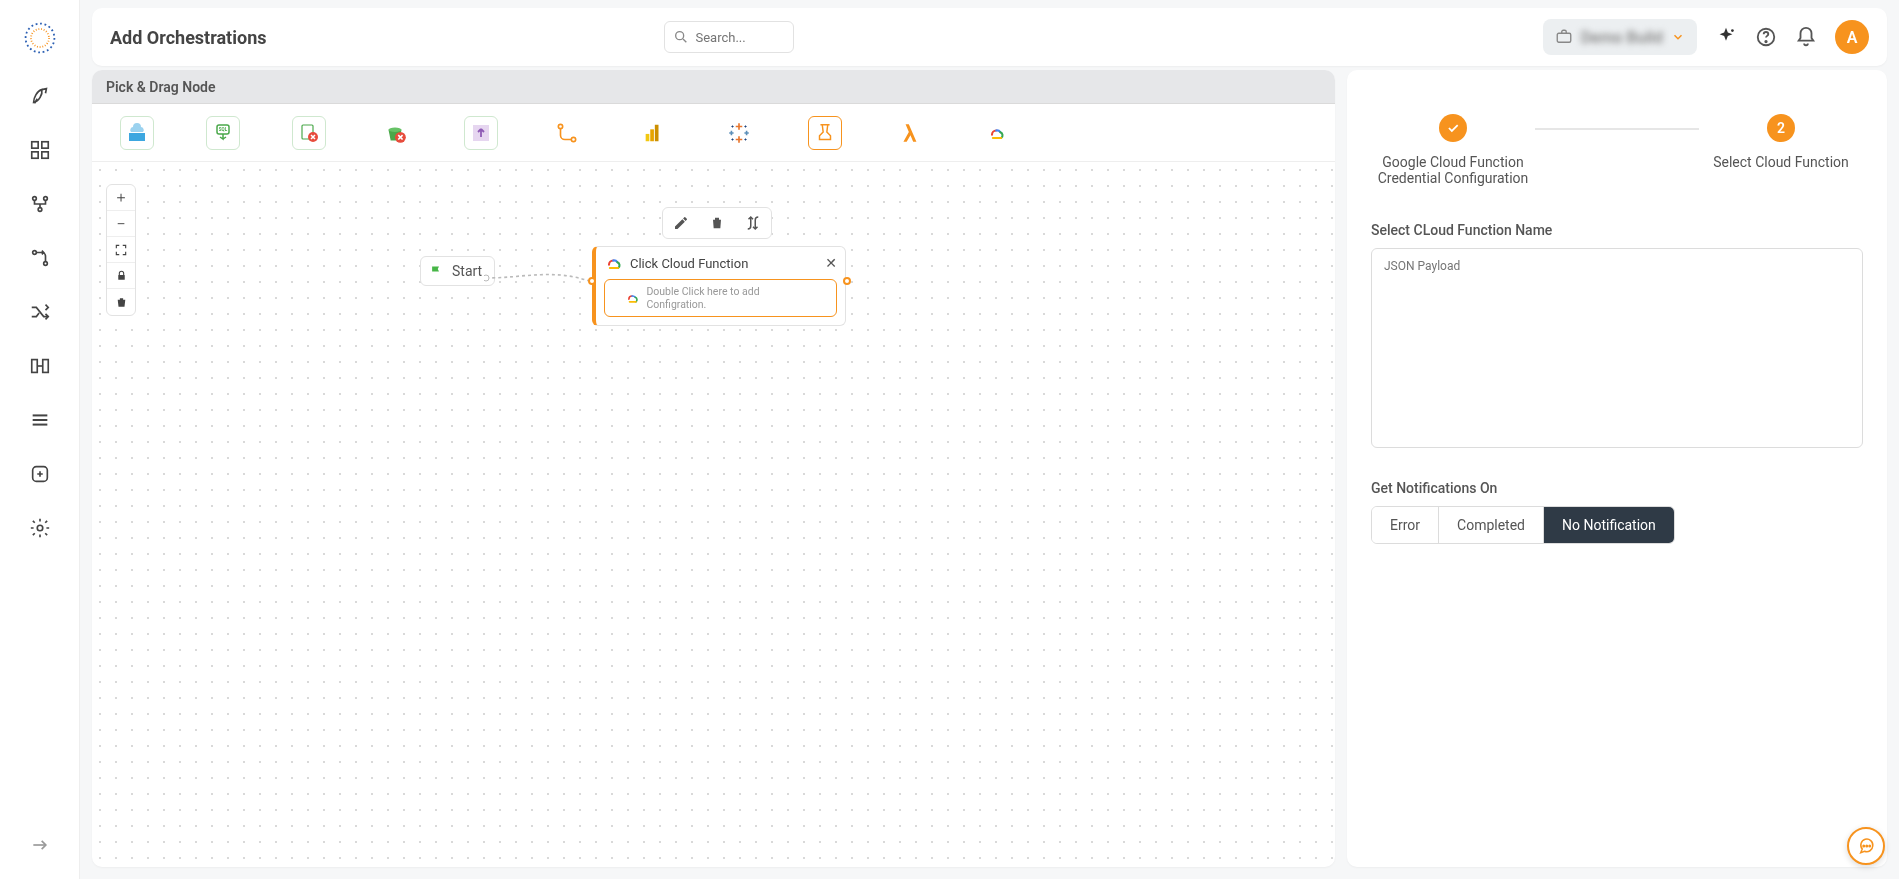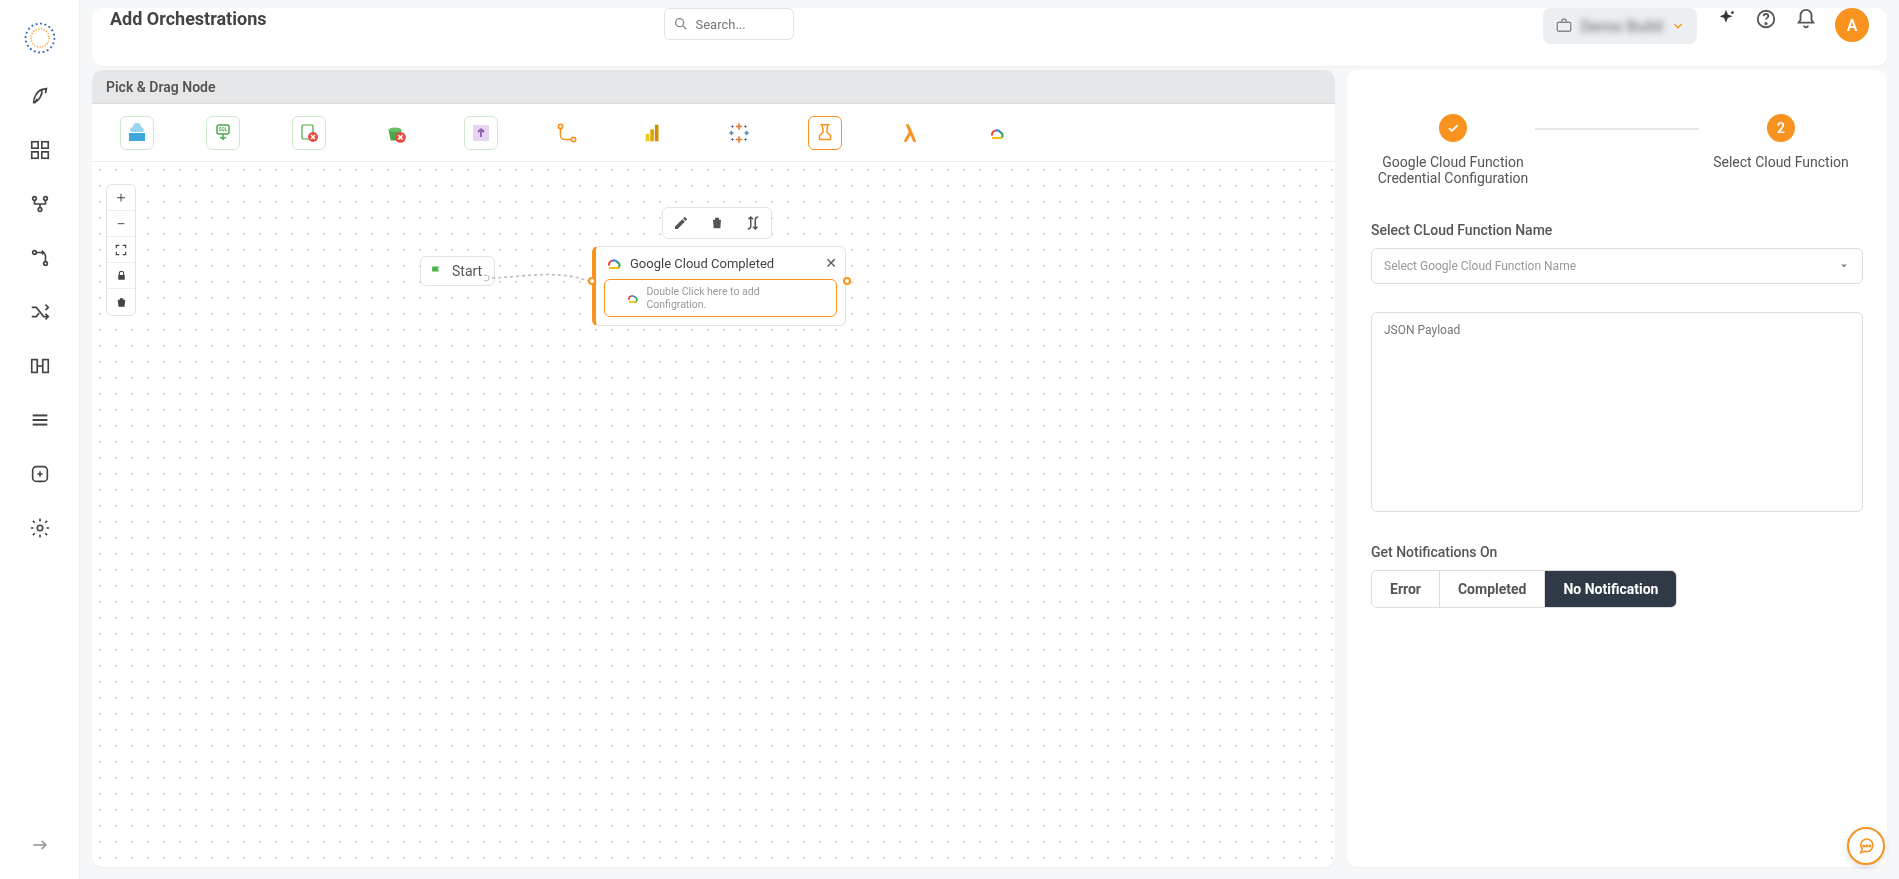--- a/index.html
+++ b/index.html
@@ -10,21 +10,21 @@
 .sidebar { width: 80px; min-width: 80px; background: #fff; border-right: 1px solid #eee; display: flex; flex-direction: column; align-items: center; padding-top: 20px; }
 .sidebar .logo { width: 36px; height: 36px; margin-bottom: 28px; }
 .sidebar .nav { display: flex; flex-direction: column; gap: 30px; }
 .sidebar .nav .navitem { width: 24px; height: 24px; display: flex; align-items: center; justify-content: center; color: #444; cursor: pointer; }
 .sidebar .collapse { margin-top: auto; margin-bottom: 24px; color: #999; }
 
 
 .main { flex: 1; display: flex; flex-direction: column; background: #f6f7f8; overflow: hidden; }
 
 
-.headerbar { height: 58px; margin: 8px 12px 0 12px; background: #fff; border-radius: 10px; display: flex; padding: 0 18px; gap: 18px; box-shadow: 0 1px 2px rgba(0,0,0,.04); }
+.headerbar { height: 58px; margin: 8px 12px 0 12px; background: #fff; border-radius: 10px; display: flex; align-items: center; padding: 0 18px; gap: 18px; box-shadow: 0 1px 2px rgba(0,0,0,.04); }
 .headerbar h1 { font-size: 18px; font-weight: 700; color: #444; }
 .searchwrap { margin-left: 380px; width: 130px; height: 32px; border: 1px solid #e2e2e2; border-radius: 6px; display: flex; align-items: center; padding: 0 8px; color: #999; gap: 6px; }
 .searchwrap input { border: none; outline: none; font-size: 13px; width: 80px; background: transparent; }
 .headerbar .grow { flex: 1; }
 .project-select { height: 36px; background: #eceff1; border-radius: 8px; display: flex; align-items: center; padding: 0 12px; gap: 8px; color: #888; cursor: pointer; }
 .project-select .blurred { filter: blur(3px); font-weight: 600; }
 .hicon { width: 22px; height: 22px; color: #555; cursor: pointer; }
 .avatar { width: 34px; height: 34px; border-radius: 50%; background: #f7931e; color: #fff; display: flex; align-items: center; justify-content: center; font-weight: 600; }
 
 
@@ -72,21 +72,21 @@
 .step { flex: 1; display: flex; flex-direction: column; align-items: center; gap: 12px; }
 .stepcircle { width: 28px; height: 28px; border-radius: 50%; background: #f7931e; color: #fff; display: flex; align-items: center; justify-content: center; font-size: 14px; font-weight: 600; }
 .stepline { flex: 1; height: 2px; background: #e6e6e6; margin-top: 14px; }
 .steplabel { font-size: 14px; color: #555; text-align: center; }
 
 .fieldlabel { font-size: 14px; color: #555; font-weight: 500; margin-bottom: 10px; }
 .select { width: 100%; height: 36px; border: 1px solid #dcdcdc; border-radius: 6px; display: flex; align-items: center; padding: 0 12px; font-size: 12px; color: #999; justify-content: space-between; cursor: pointer; margin-bottom: 28px; }
 .textarea { width: 100%; height: 200px; border: 1px solid #dcdcdc; border-radius: 6px; padding: 10px 12px; font-size: 12px; color: #999; resize: none; outline: none; margin-bottom: 28px; }
 
 .btnrow { display: flex; border: 1px solid #dcdcdc; border-radius: 6px; overflow: hidden; width: max-content; }
-.btnrow .opt { padding: 10px 18px; font-size: 14px; color: #555; border-right: 1px solid #dcdcdc; cursor: pointer; background: #fff; font-weight: bold; }
+.btnrow .opt { padding: 10px 18px; font-size: 14px; color: #555; border-right: 1px solid #dcdcdc; cursor: pointer; background: #fff; }
 .btnrow .opt:last-child { border-right: none; }
 .btnrow .opt.active { background: #2f3a46; color: #fff; }
 
 
 .chatfab { position: fixed; right: 14px; bottom: 14px; width: 38px; height: 38px; border-radius: 50%; background: #fff; border: 2px solid #f7931e; color: #f7931e; display: flex; align-items: center; justify-content: center; cursor: pointer; box-shadow: 0 2px 6px rgba(0,0,0,.15); }
 
 svg { display: block; }
 .gcloud-logo { width: 20px; height: 20px; }
 </style>
 </head>
@@ -364,21 +364,21 @@
         <div class="gcfnode">
           <div class="port w"></div>
           <div class="port e"></div>
           <div class="row1">
             <svg class="gcloud-logo" viewBox="0 0 24 24">
                 <path d="M6 14a5 5 0 015-5" fill="none" stroke="#ea4335" stroke-width="2.5" stroke-linecap="round"></path>
                 <path d="M11 9a5 5 0 015 2" fill="none" stroke="#4285f4" stroke-width="2.5" stroke-linecap="round"></path>
                 <path d="M16 11a4 4 0 011 7" fill="none" stroke="#34a853" stroke-width="2.5" stroke-linecap="round"></path>
                 <path d="M7 18h10" fill="none" stroke="#fbbc05" stroke-width="2.5" stroke-linecap="round"></path>
               </svg>
-            <span>Google Cloud Completed</span>
+            <span>Click Cloud Function</span>
             <span class="close">✕</span>
           </div>
           <div class="cfgbox">
             <svg class="gcloud-logo" style="width:16px;height:16px" viewBox="0 0 24 24">
                 <path d="M6 14a5 5 0 015-5" fill="none" stroke="#ea4335" stroke-width="2.5" stroke-linecap="round"></path>
                 <path d="M11 9a5 5 0 015 2" fill="none" stroke="#4285f4" stroke-width="2.5" stroke-linecap="round"></path>
                 <path d="M16 11a4 4 0 011 7" fill="none" stroke="#34a853" stroke-width="2.5" stroke-linecap="round"></path>
                 <path d="M7 18h10" fill="none" stroke="#fbbc05" stroke-width="2.5" stroke-linecap="round"></path>
               </svg>
             <span>Double Click here to add Configration.</span>
@@ -398,26 +398,20 @@
           <div class="steplabel">Google Cloud Function Credential Configuration</div>
         </div>
         <div class="stepline"></div>
         <div class="step">
           <div class="stepcircle">2</div>
           <div class="steplabel">Select Cloud Function</div>
         </div>
       </div>
 
       <div class="fieldlabel">Select CLoud Function Name</div>
-      <div class="select">
-        <span>Select Google Cloud Function Name</span>
-        <svg width="12" height="12" viewBox="0 0 24 24" fill="#888">
-            <path d="M6 9l6 6 6-6z"></path>
-          </svg>
-      </div>
 
       <textarea class="textarea" placeholder="JSON Payload" style=""></textarea>
 
       <div class="fieldlabel">Get Notifications On</div>
       <div class="btnrow">
         <div class="opt">Error</div>
         <div class="opt">Completed</div>
         <div class="opt active">No Notification</div>
       </div>
     </div>

